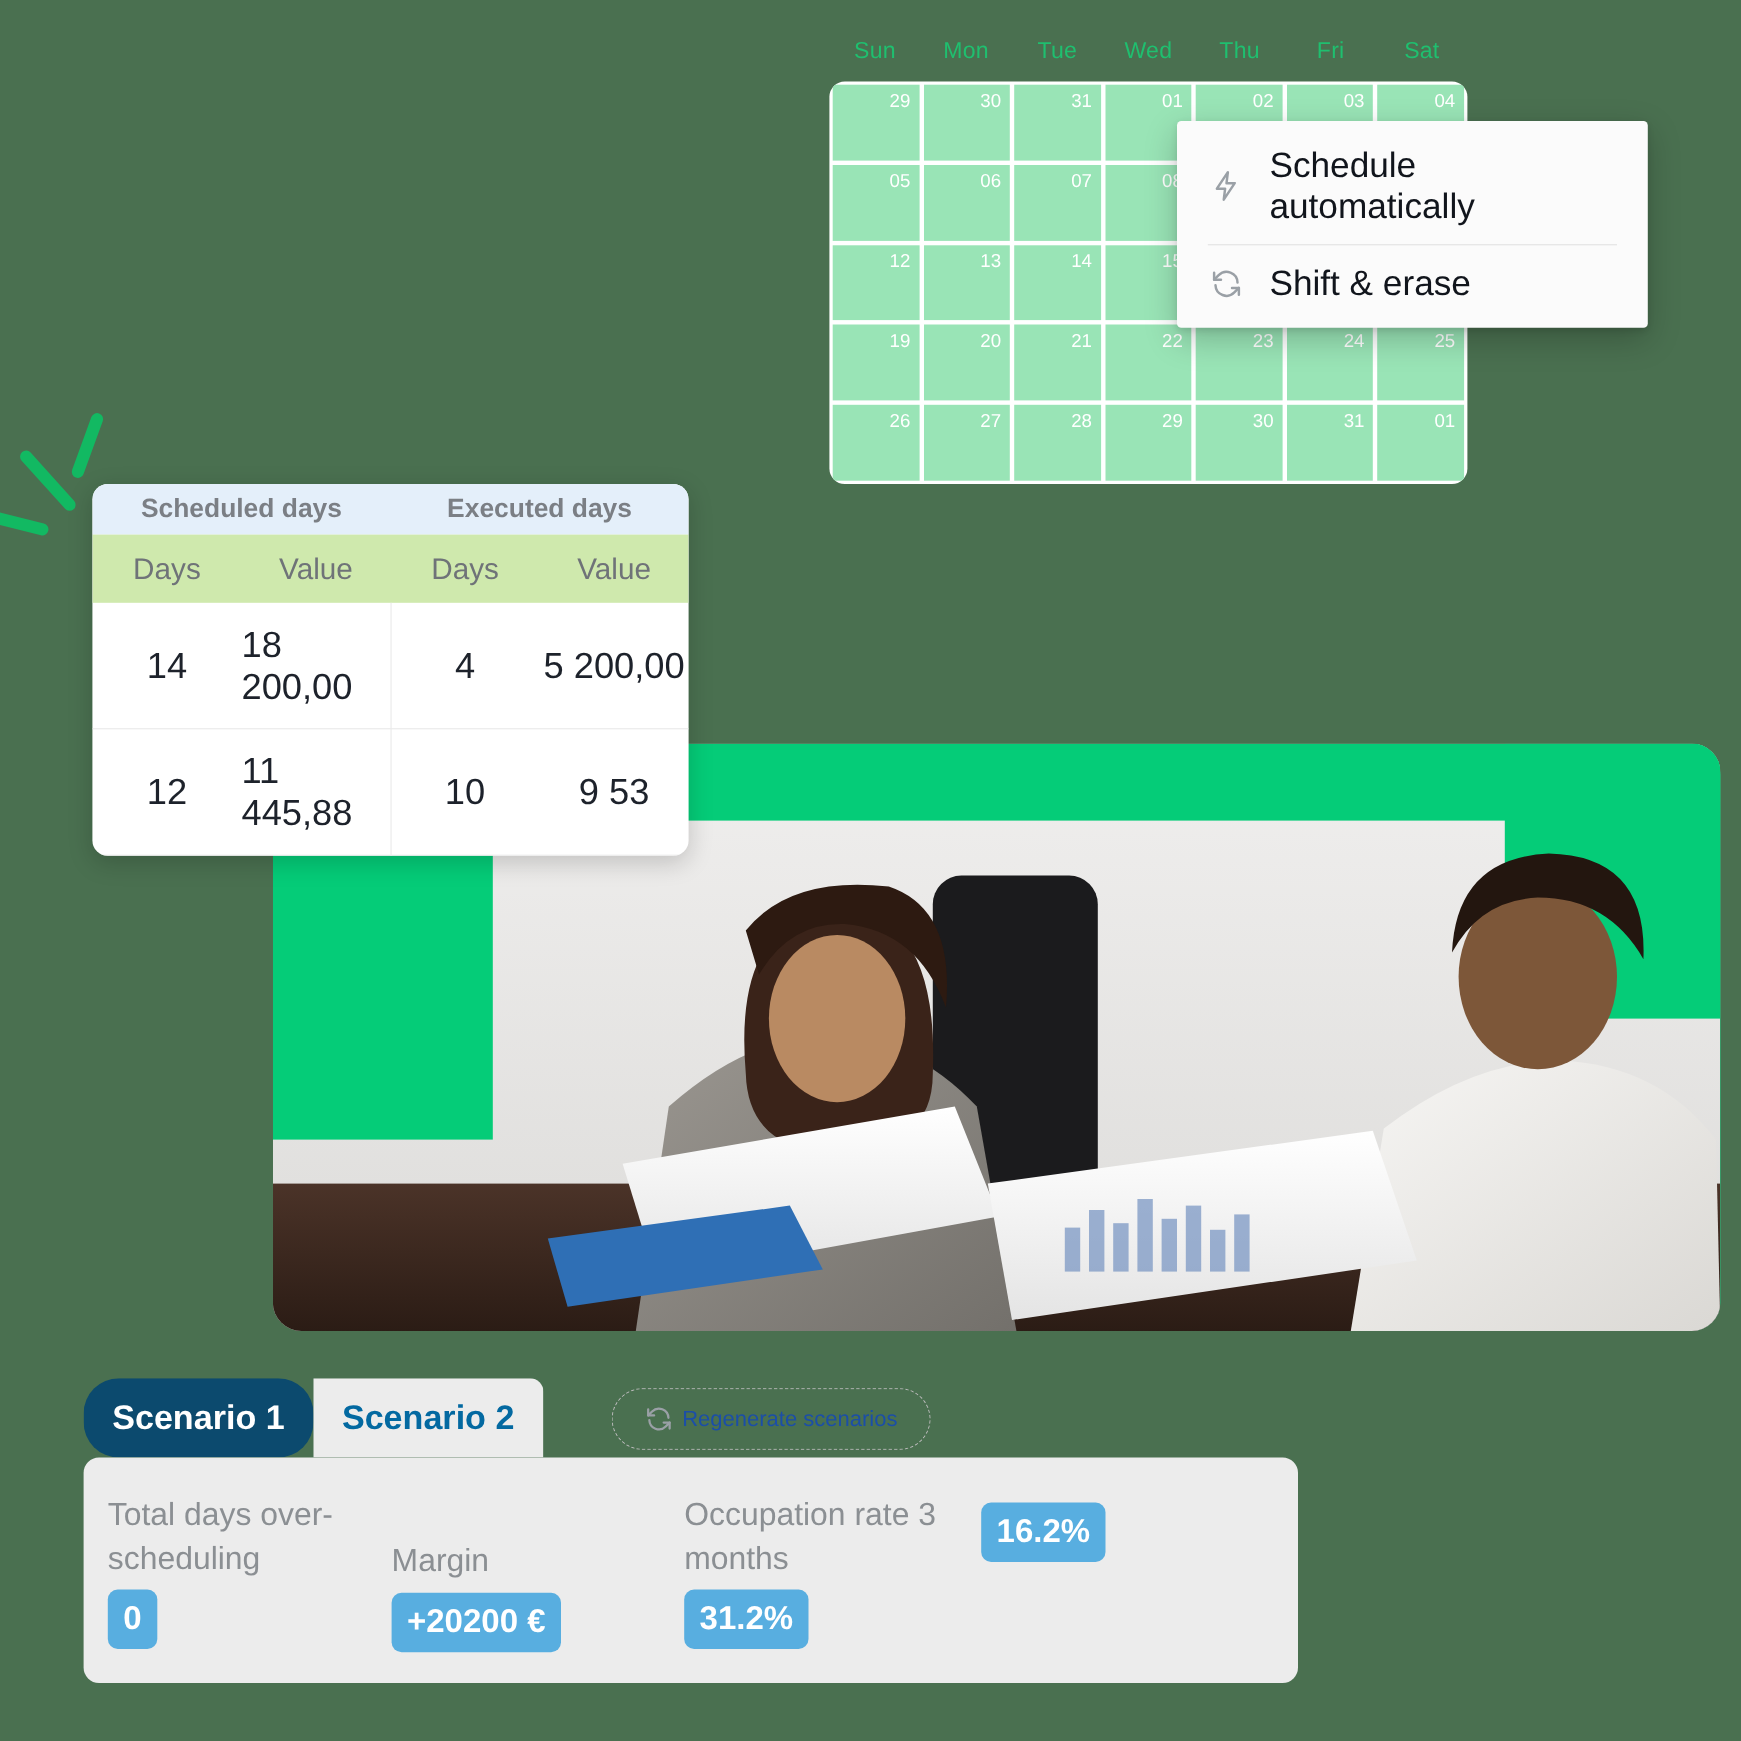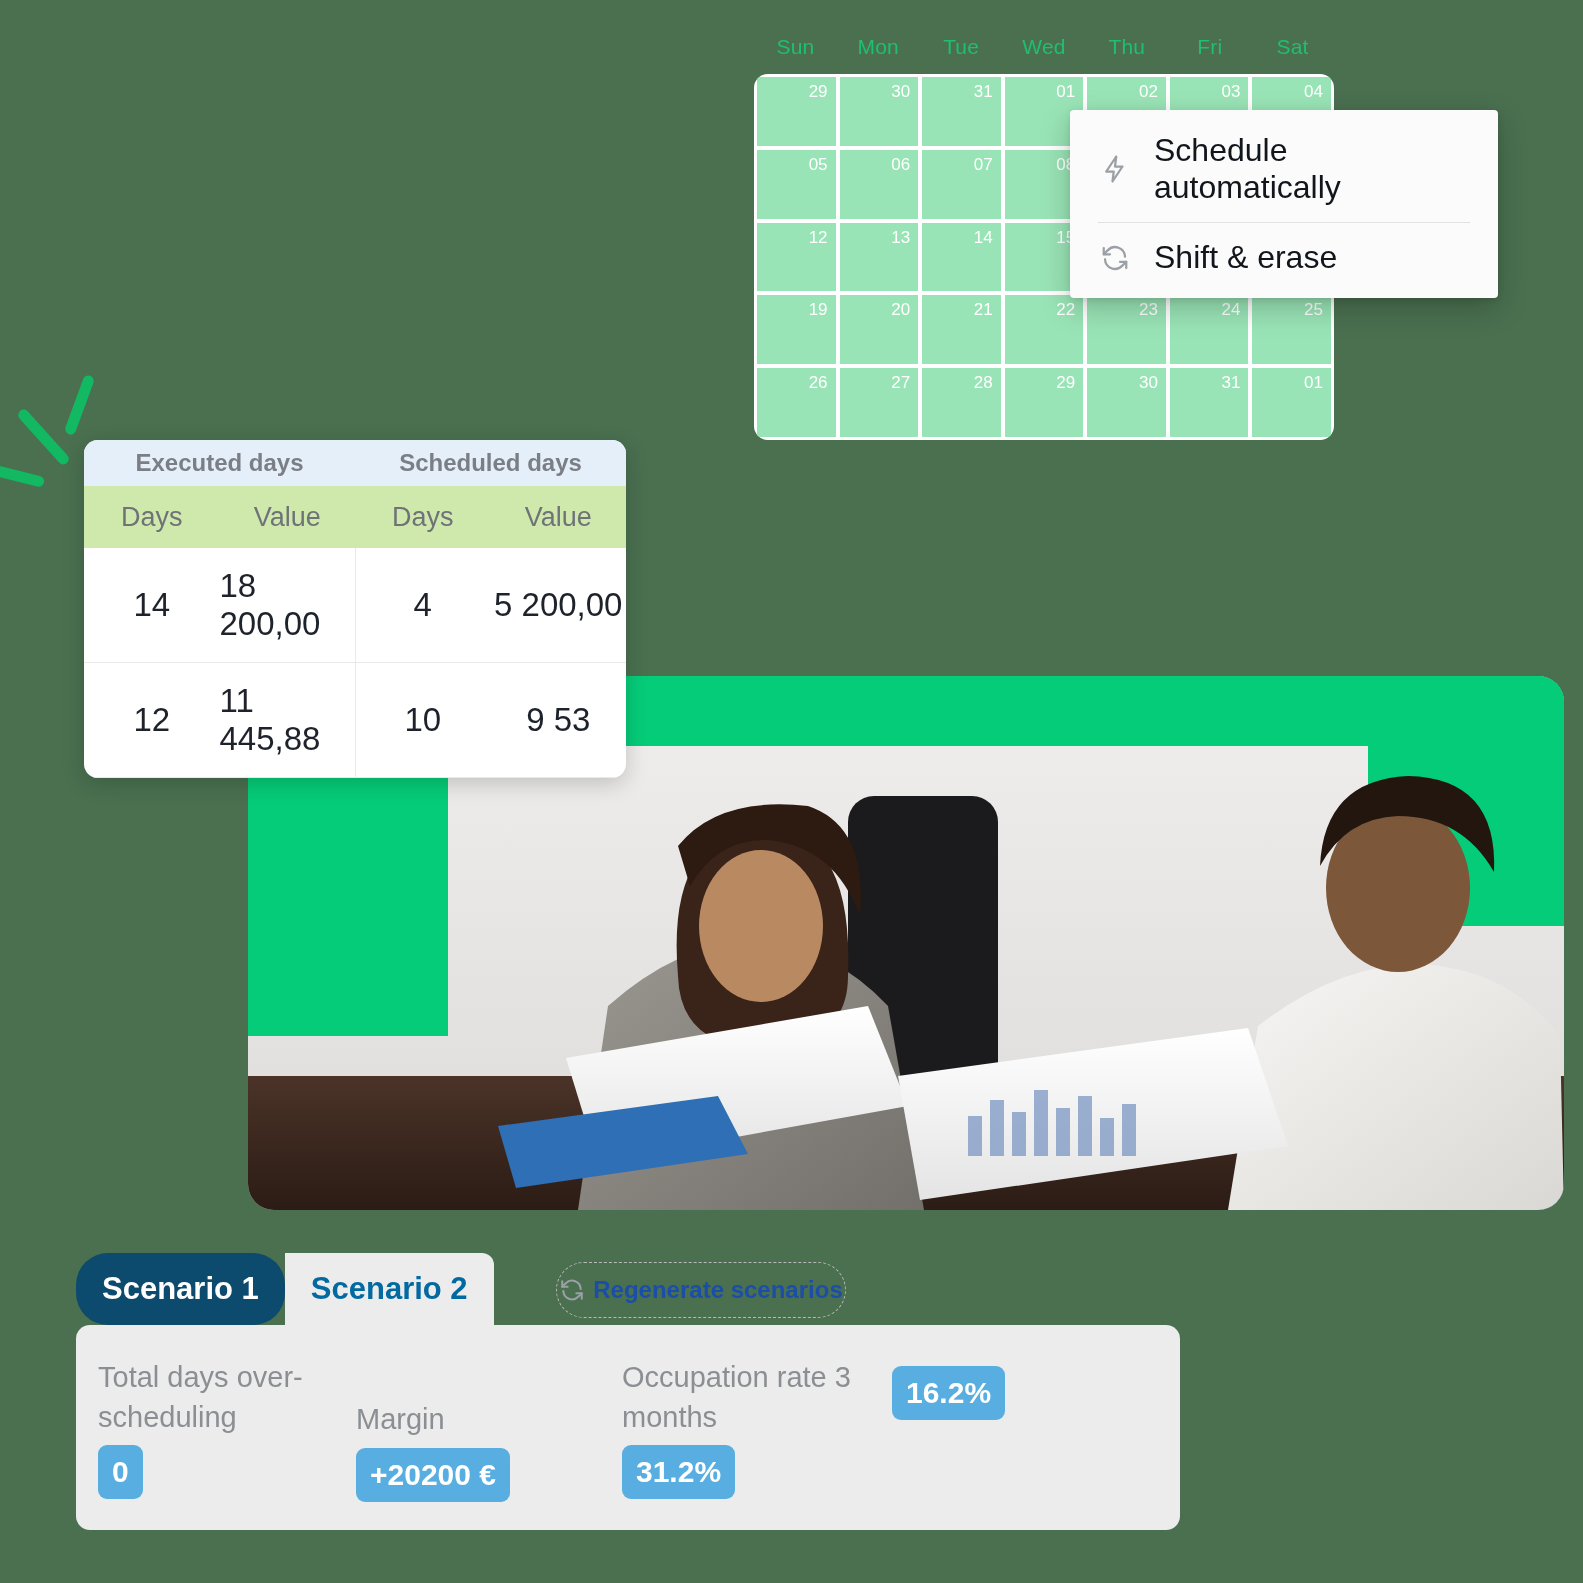--- a/index.html
+++ b/index.html
@@ -172,21 +172,21 @@
   .regen-btn {
     position: absolute;
     left: 556px; top: 1262px;
     width: 290px; height: 56px;
     border: 1.6px dashed #b9b9b9;
     border-radius: 28px;
     display: flex; align-items: center; justify-content: center;
     gap: 8px;
     background: transparent;
   }
-  .regen-btn .lbl { font-size: 24px; color: #1b4ea8; font-weight: bold; }
+  .regen-btn .lbl { font-size: 20px; color: #1b4ea8; font-weight: normal; }
   .regen-ico { width: 26px; height: 26px; color: #9aa0a6; display:flex; }
   .regen-ico svg { width: 26px; height: 26px; }
 
   
   .metrics {
     position: absolute;
     left: 76px; top: 1325px;
     width: 1104px; height: 205px;
     background: #ececec;
     border-radius: 14px;
@@ -417,22 +417,22 @@
   </div>
 
   <div class="sparkle">
     <span class="sp1"></span>
       <span class="sp2"></span>
       <span class="sp3"></span>
   </div>
 
   <div class="days-table">
     <div class="dt-top">
+      <div>Scheduled days</div>
       <div>Executed days</div>
-      <div>Scheduled days</div>
     </div>
     <div class="dt-sub">
       <div>Days</div>
       <div>Value</div>
       <div>Days</div>
       <div>Value</div>
     </div>
     <div class="dt-row">
       <div>14</div>
       <div>18 200,00</div>

